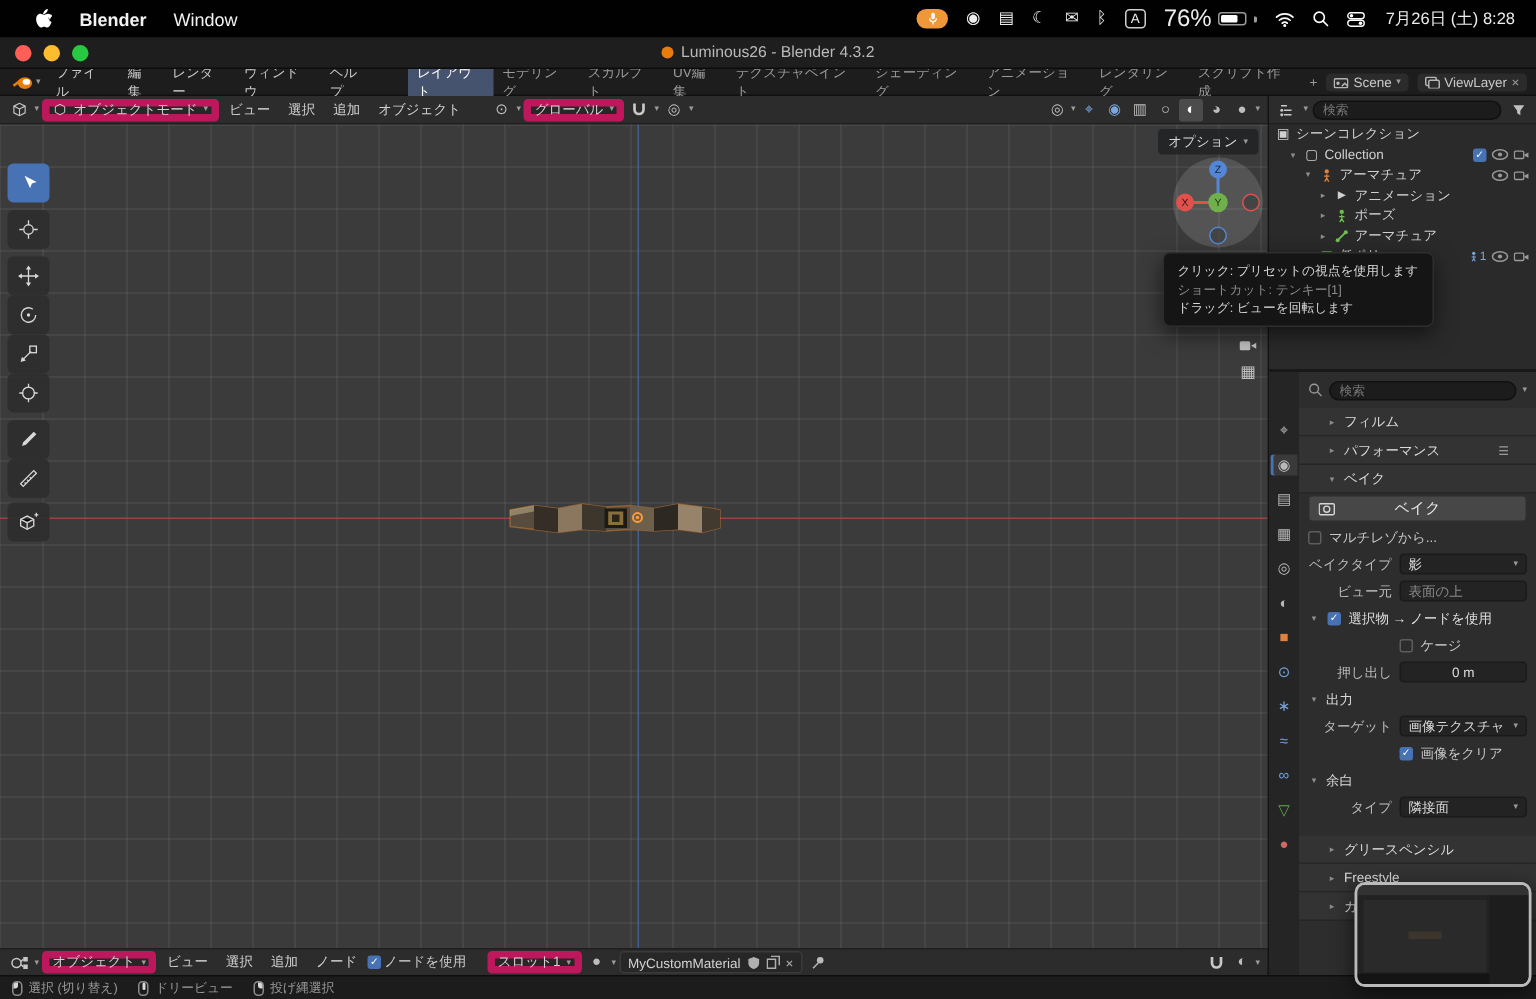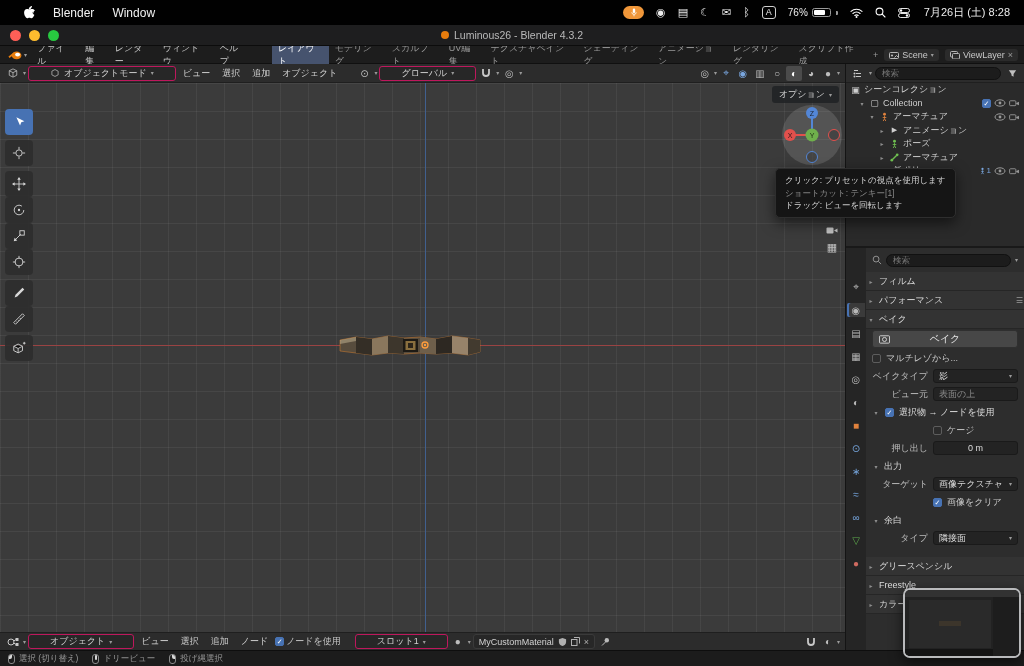--- a/index.html
+++ b/index.html
@@ -4,26 +4,26 @@
 <style>
 *{margin:0;padding:0;box-sizing:border-box}
 body{margin:0;background:#000}
 .screen{position:relative;width:1024px;height:666px;background:#242424;overflow:hidden;
   font-family:"Liberation Sans","DejaVu Sans",sans-serif;color:#d6d6d6;font-size:10px}
 svg{display:block}
 
 
 .macbar{height:25px;background:#010101;display:flex;align-items:center;padding:0 14px;color:#f2f2f2;font-size:12px}
 .mitem{padding:0 9px}
-.mapp{font-weight:normal}
+.mapp{font-weight:bold}
 .mac-right{margin-left:auto;display:flex;align-items:center;gap:12px;font-size:11px;color:#ededed}
 .mico{font-size:11px;line-height:1}
 .mic-pill{width:21px;height:13px;background:#f0973a;border-radius:7px;display:flex;align-items:center;justify-content:center}
 .inputsrc{border:1px solid #cfcfcf;border-radius:3px;font-size:9px;padding:0 3px;line-height:11px}
-.batt{display:flex;align-items:center;gap:4px;font-size:10px}
+.batt{display:flex;align-items:center;gap:4px;font-size:16px}
 .batt-body{width:19px;height:9px;border:1px solid #9a9a9a;border-radius:2.5px;padding:1px;display:flex}
 .batt-fill{width:72%;background:#fff;border-radius:1px}
 .batt-cap{width:2px;height:4px;background:#9a9a9a;border-radius:0 1px 1px 0;margin-left:1px}
 .clock{font-size:11px;margin-left:2px;white-space:nowrap}
 
 
 .titlebar{height:21px;background:#1e1e1f;border-bottom:1px solid #0c0c0c;display:flex;align-items:center;position:relative}
 .lights{position:absolute;left:10px;top:5px;display:flex;gap:8px}
 .light{width:11px;height:11px;border-radius:50%}
 .wtitle{margin:0 auto;display:flex;align-items:center;gap:5px;font-size:10.5px;color:#b9b9b9}
@@ -38,21 +38,21 @@
 .wtab.active{background:#46536e;color:#fff}
 .tab-add{display:flex;align-items:center;padding:0 6px;color:#9b9b9b}
 .tb-right{margin-left:auto;display:flex;align-items:center;gap:6px;padding-right:2px}
 .tb-wdg{display:flex;align-items:center;gap:3px;background:#2b2b2b;border-radius:3px;padding:1px 5px}
 .cr{font-size:6px;color:#9a9a9a;line-height:1}
 
 
 .vph,.shbar{height:19px;background:#2c2c2c;display:flex;align-items:center;gap:2px;padding:0 5px;font-size:9px;color:#d2d2d2}
 .vph{border-bottom:1px solid #1f1f1f}
 .shbar{height:18px;border-top:1px solid #1f1f1f}
-.dd{display:flex;align-items:center;gap:4px;background:#272727;border:1px solid #be185d;border-radius:3px;padding:0 21px;height:15px}
+.dd{display:flex;align-items:center;gap:4px;background:#272727;border:5px solid #be185d;border-radius:3px;padding:0 2px;height:15px}
 .hmenu{padding:0 5px}
 .hico{width:16px;height:15px;display:flex;align-items:center;justify-content:center;color:#bdbdbd;font-size:10px}
 .hico.on{background:#4b4b4b;border-radius:2px;color:#fff}
 .hico.blue{color:#7aa7e0}
 .hgap{width:10px}
 .hr-right{margin-left:auto;display:flex;align-items:center;gap:1px}
 
 
 .main{display:flex;height:586px}
 .leftcol{width:848px;display:flex;flex-direction:column}
@@ -87,21 +87,21 @@
 .cb.on{background:#4772b3;border-color:#4772b3}
 .cb .tk{color:#fff;font-size:7px;line-height:1}
 
 
 .props{flex:1;display:flex;background:#2d2d2d;position:relative}
 .ptabs{width:20px;background:#252525;padding-top:32px;display:flex;flex-direction:column;align-items:center;gap:9px}
 .ptab{width:18px;height:14px;display:flex;align-items:center;justify-content:center;font-size:10px;color:#b8b8b8;border-radius:2px 0 0 2px}
 .ptab.active{background:#3a3a3a;box-shadow:inset 2px 0 0 #4772b3}
 .pbody{flex:1;display:flex;flex-direction:column;min-width:0}
 .psearch{height:24px;display:flex;align-items:center;gap:4px;padding:0 6px}
-.phead{height:19px;display:flex;align-items:center;gap:4px;padding:0 1px;background:#333333;border-bottom:1px solid #262626;color:#dcdcdc;font-size:9px}
+.phead{height:19px;display:flex;align-items:center;gap:4px;padding:0 18px;background:#333333;border-bottom:1px solid #262626;color:#dcdcdc;font-size:9px}
 .phead .rt{margin-left:auto;color:#9a9a9a;font-size:8px}
 .prow{height:18px;display:flex;align-items:center;gap:5px;padding:0 6px;font-size:9px}
 .plabel{width:56px;text-align:right;color:#bdbdbd;flex:none;white-space:nowrap;overflow:hidden}
 .pfield{flex:1;height:14px;background:#232323;border:1px solid #1a1a1a;border-radius:3px;display:flex;align-items:center;padding:0 5px;color:#dcdcdc;gap:3px;min-width:0}
 .pfield.center{justify-content:center}
 .pfield.dim{color:#8a8a8a}
 .pfield .mcr{margin-left:auto}
 .ptext{color:#c8c8c8;white-space:nowrap}
 .bakebtn{position:relative;height:18px;margin:1px 6px;background:#474747;border:1px solid #2f2f2f;border-radius:3px;display:flex;align-items:center;justify-content:center;color:#e8e8e8}
 .bakebtn .bic{position:absolute;left:6px;top:3px}

